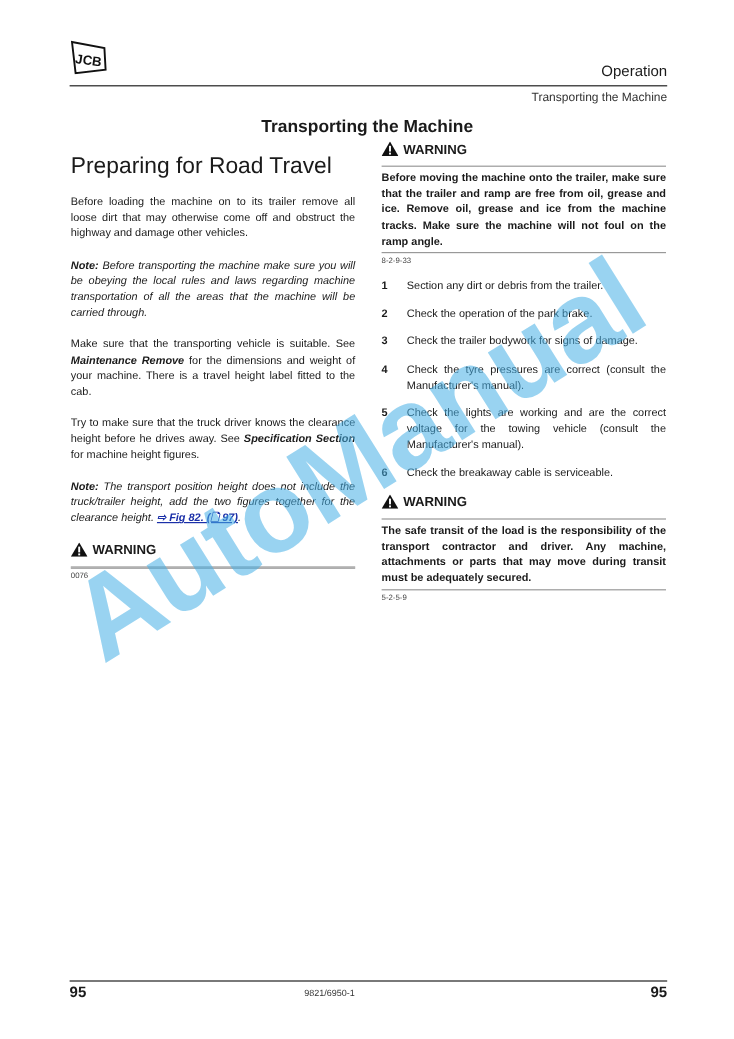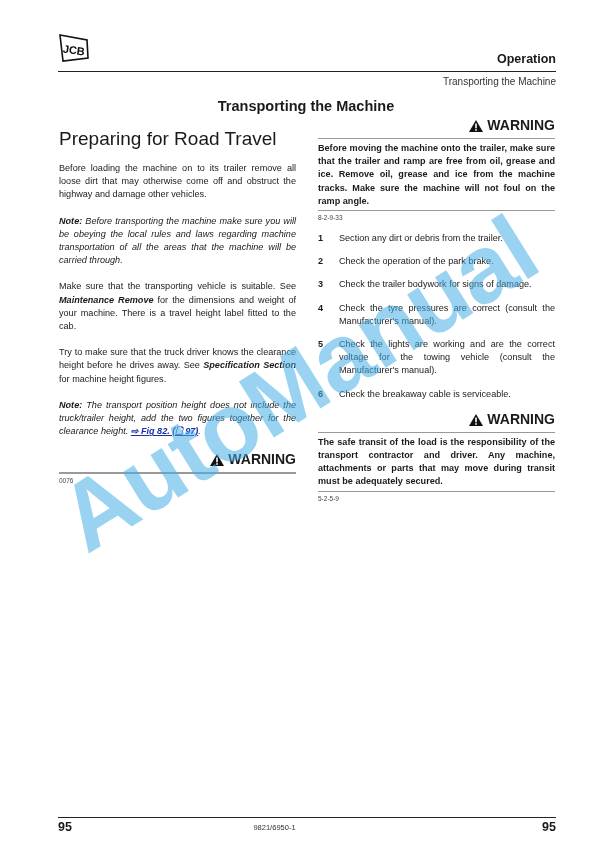--- a/index.html
+++ b/index.html
@@ -1,36 +1,36 @@
 <!DOCTYPE html>
 <html><head>
 <meta charset="utf-8">
 <style>
   * { box-sizing: border-box; margin: 0; padding: 0; }
   html, body { width: 612px; height: 866px; background: #fff; overflow: hidden; }
   body { position: relative; font-family: "Liberation Sans", sans-serif; color: #1a1a1a; }
 
   .logo { position: absolute; left: 57px; top: 32px; width: 34px; height: 30px; }
   .hdr-rule { position: absolute; left: 58px; width: 498px; top: 71px; border-top: 1px solid #222; }
-  .hdr-section { position: absolute; right: 56px; top: 52px; font-size: 12.5px; font-weight: bold; }
+  .hdr-section { position: absolute; right: 56px; top: 52px; font-size: 12.5px; font-weight: normal; }
   .hdr-sub { position: absolute; right: 56px; top: 76px; font-size: 10px; color: #333; }
   .page-title { position: absolute; left: 0; width: 612px; top: 98px; text-align: center; font-size: 14.5px; font-weight: bold; }
 
   .col { position: absolute; top: 113px; width: 237px; font-size: 9.1px; line-height: 13.2px; }
   .col-left { left: 59px; }
   .col-right { left: 318px; }
 
   h2 { font-size: 19px; font-weight: normal; margin-top: 18px; margin-bottom: 15px; line-height: 16px; }
   p { text-align: justify; margin-bottom: 13px; }
   .note-label { font-weight: bold; font-style: italic; }
   .note { font-style: italic; }
   .bi { font-weight: bold; font-style: italic; }
   .link { color: #1a2fa8; text-decoration: underline; font-style: italic; font-weight: bold; margin-top: 36px; }
 
-  .warn-head { text-align: right; font-size: 14px; font-weight: bold; margin: 4px 0 5px; line-height: 16px; }
+  .warn-head { text-align: left; font-size: 11px; font-weight: bold; margin: 4px 0 5px; line-height: 16px; }
   .warn-head .tri { display: inline-block; vertical-align: -2px; margin-right: 4px; }
   .warn-rule { border-top: 1px solid #999; }
   .warn-body { font-weight: bold; text-align: justify; padding: 3px 0 2px; line-height: 13.2px; }
   .warn-code { font-size: 6.5px; color: #444; padding-top: 2px; line-height: 9px; }
 
   ol.steps { list-style: none; margin-top: 10px; }
   ol.steps li { display: flex; margin-bottom: 10px; }
   ol.steps .num { width: 21px; flex: none; font-weight: bold; }
   ol.steps .txt { flex: 1; text-align: justify; }
 

